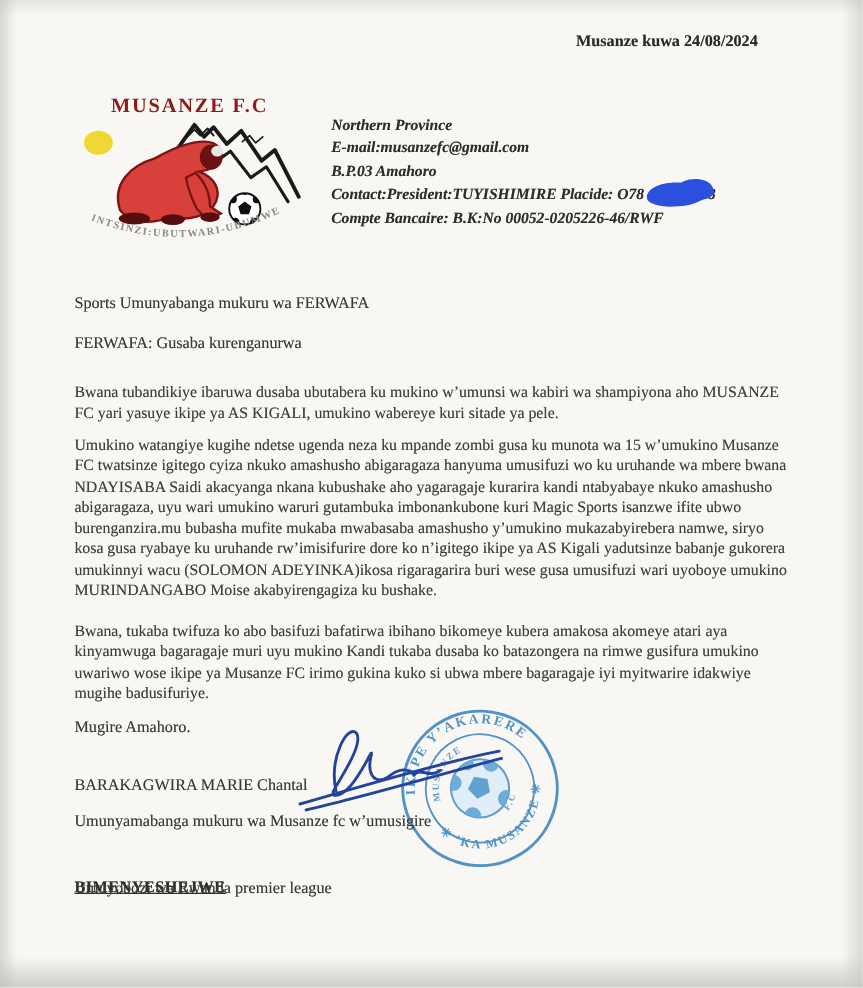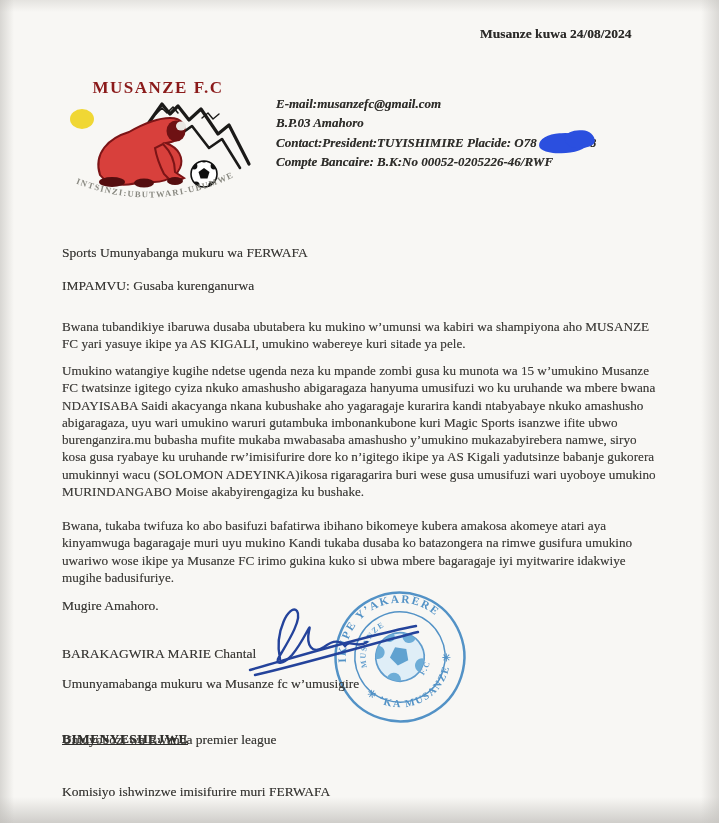--- a/index.html
+++ b/index.html
@@ -91,30 +91,31 @@
       </g>
 
       <path id="mottoArc" d="M20 108 Q104 142 186 101" fill="none"></path>
       <text font-size="8.6" fill="#8a8a82" letter-spacing="1.3" font-weight="bold">
         <textPath href="#mottoArc" startOffset="50%" text-anchor="middle">INTSINZI:UBUTWARI-UBUMWE</textPath>
       </text>
     </svg>
   </div>
 
   <div class="abs scan hdr">
+    <div>Northern Province</div>
     <div>E-mail:musanzefc@gmail.com</div>
     <div>B.P.03 Amahoro</div>
     <div>
       <span>Contact:President:TUYISHIMIRE Placide: O78</span><span class="redaction"></span><span>8</span>
     </div>
     <div>Compte Bancaire: B.K:No 00052-0205226-46/RWF</div>
   </div>
 
   <div class="abs scan line13" style="left:62px;top:245px;">Sports Umunyabanga mukuru wa FERWAFA</div>
-  <div class="abs scan line13" style="left:62px;top:278px;">IMPAMVU: Gusaba kurenganurwa</div>
+  <div class="abs scan line13" style="left:62px;top:278px;">FERWAFA: Gusaba kurenganurwa</div>
 
   <div class="abs scan body-text" style="top:318px;">Bwana tubandikiye ibaruwa dusaba ubutabera ku mukino w’umunsi wa kabiri wa shampiyona aho MUSANZE FC yari yasuye ikipe ya AS KIGALI, umukino wabereye kuri sitade ya pele.</div>
   <div class="abs scan body-text" style="top:362px;">Umukino watangiye kugihe ndetse ugenda neza ku mpande zombi gusa ku munota wa 15 w’umukino Musanze FC twatsinze igitego cyiza nkuko amashusho abigaragaza hanyuma umusifuzi wo ku uruhande wa mbere bwana NDAYISABA Saidi akacyanga nkana kubushake aho yagaragaje kurarira kandi ntabyabaye  nkuko amashusho abigaragaza, uyu wari umukino waruri gutambuka imbonankubone kuri Magic Sports isanzwe ifite ubwo burenganzira.mu bubasha mufite mukaba mwabasaba amashusho y’umukino mukazabyirebera namwe, siryo kosa gusa ryabaye ku uruhande rw’imisifurire dore ko n’igitego ikipe ya AS Kigali yadutsinze babanje gukorera umukinnyi wacu (SOLOMON ADEYINKA)ikosa rigaragarira buri wese gusa umusifuzi wari uyoboye umukino MURINDANGABO Moise akabyirengagiza ku bushake.</div>
   <div class="abs scan body-text" style="top:517px;">Bwana, tukaba twifuza  ko abo basifuzi bafatirwa ibihano bikomeye kubera amakosa akomeye atari aya kinyamwuga bagaragaje muri uyu mukino Kandi tukaba dusaba ko batazongera na rimwe gusifura umukino uwariwo wose ikipe ya Musanze FC irimo gukina kuko si ubwa mbere bagaragaje iyi myitwarire idakwiye  mugihe badusifuriye.</div>
 
   <div class="abs scan line13" style="left:62px;top:598px;">Mugire Amahoro.</div>
 
   <div class="abs stamp">
     <svg viewBox="0 0 170 170" width="142" height="142">
       <g stroke="#3d85c0" fill="none">
@@ -163,15 +164,14 @@
       <g stroke="#24439b" fill="none" stroke-linecap="round" stroke-width="2.4">
         <path d="M34 62 C28 34 44 6 51 14 C57 22 40 48 33 60 C28 68 37 68 46 58 C58 44 66 22 63 34 C60 48 66 58 78 50 C88 42 95 44 99 49 C104 42 112 52 121 45"></path>
         <path d="M4 73 C46 61 122 38 170 29"></path>
         <path d="M9 78 C54 68 132 45 172 35"></path>
       </g>
     </svg>
   </div>
 
   <div class="abs scan line13 cc-head" style="left:62px;top:731px;">BIMENYESHEJWE</div>
   <div class="abs scan line13" style="left:62px;top:732px;">Umuyobozi wa Rwanda premier league</div>
-  <div class="abs scan line13" style="left:62px;top:784px;">Komisiyo ishwinzwe imisifurire muri FERWAFA</div>
 
 </div>
 
 </body></html>

